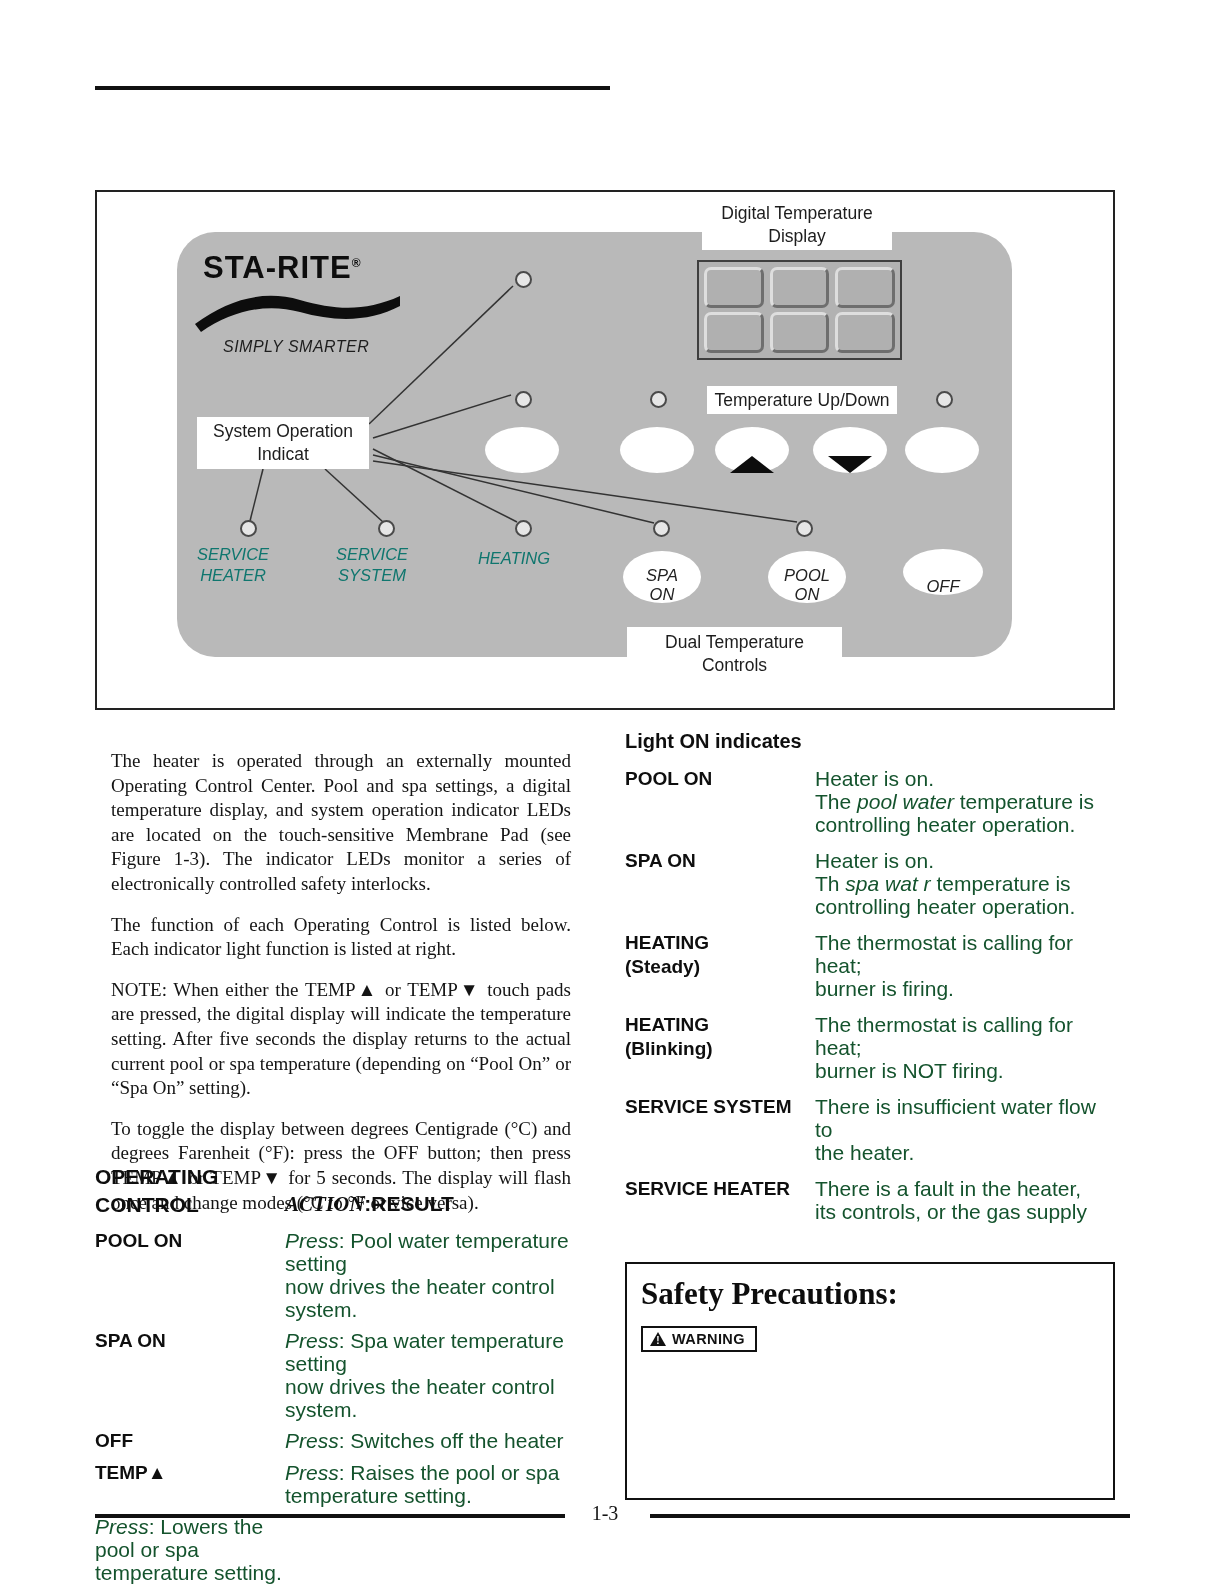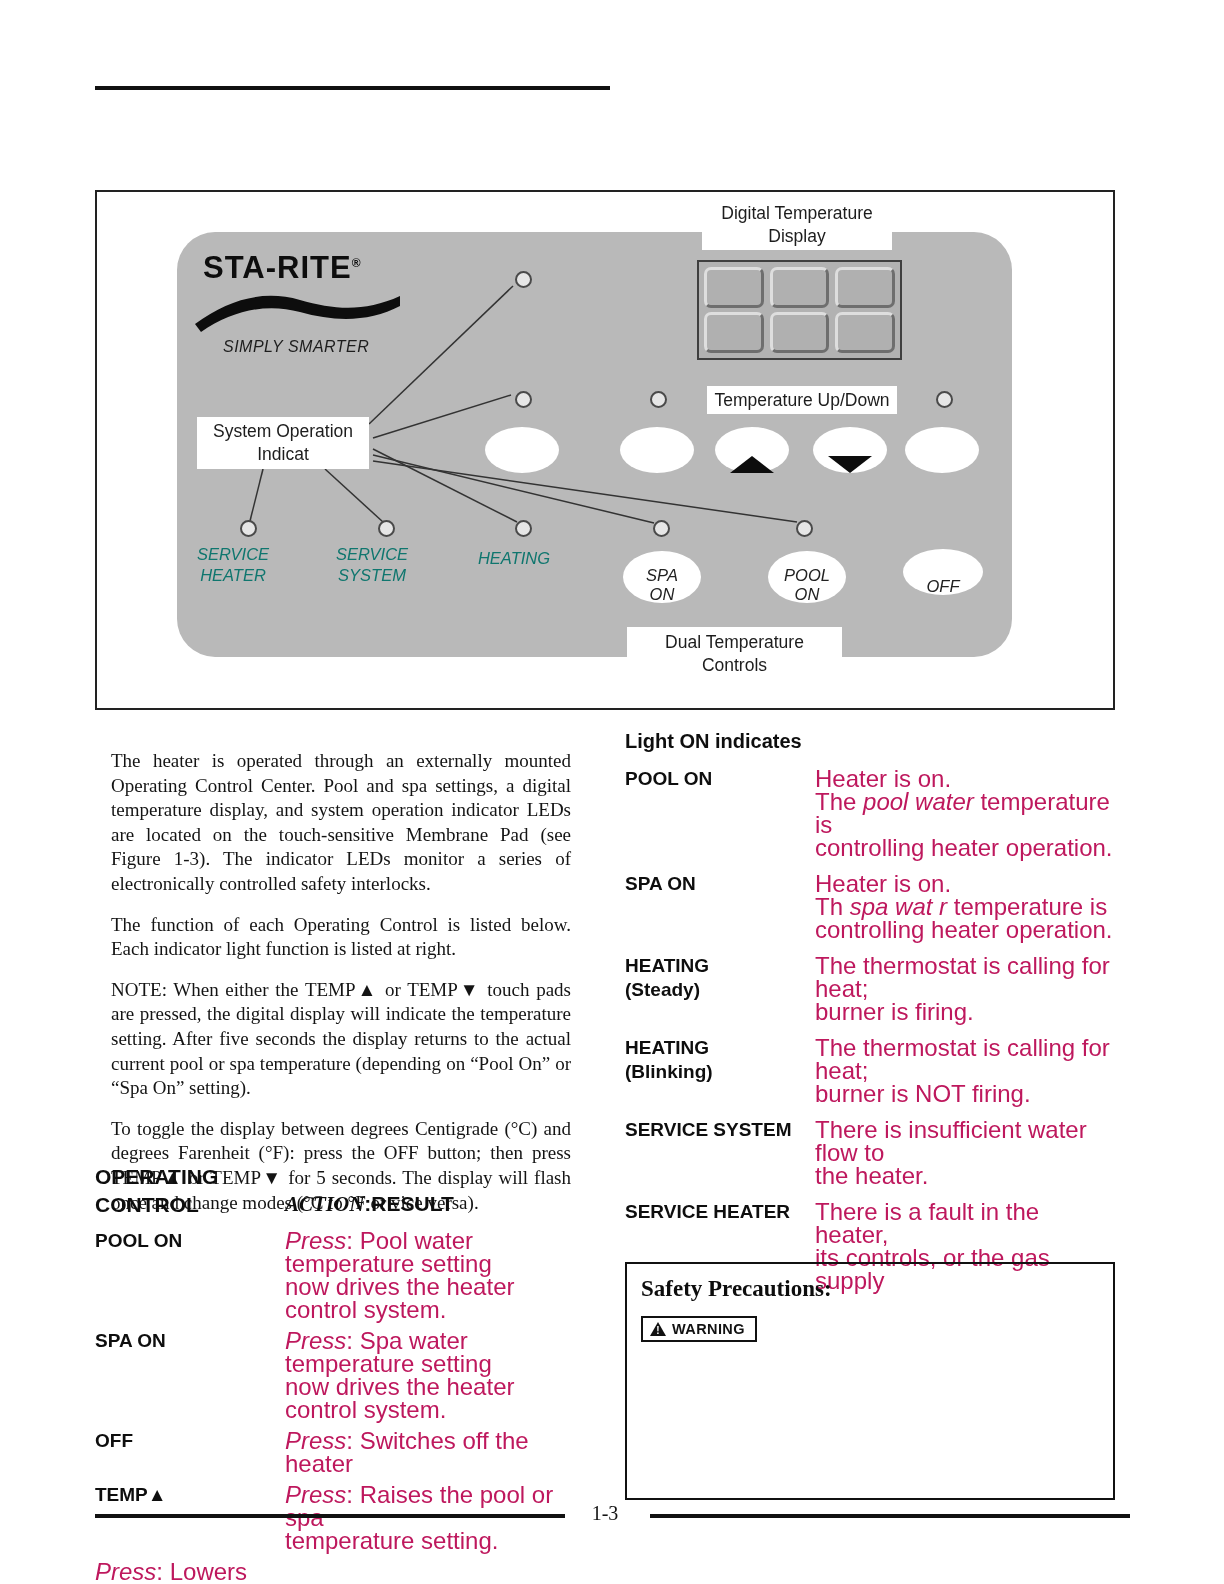--- a/index.html
+++ b/index.html
@@ -27,27 +27,27 @@
   .tri-up{width:0;height:0;border-left:22px solid transparent;border-right:22px solid transparent;border-bottom:17px solid #0d0d0d}
   .tri-down{width:0;height:0;border-left:22px solid transparent;border-right:22px solid transparent;border-top:17px solid #0d0d0d}
 
   
   .serif{font-family:"Liberation Serif",serif}
   .bodytext{font-size:19px;line-height:24.6px;text-align:justify;color:#141414}
   .bodytext p{margin:16px}
   .tbl-head{font-size:21px;font-weight:bold;line-height:1.32;white-space:pre-line;color:#0e0e0e}
   .grid2{display:grid;grid-template-columns:190px 1fr}
   .rowlabel{font-weight:bold;font-size:19px;white-space:pre-line;line-height:1.25;color:#0e0e0e}
-  .rowtext{font-size:24px;line-height:23px;white-space:pre-line;color:#be185d}
+  .rowtext{font-size:21px;line-height:23px;white-space:pre-line;color:#14532d}
   .ital{font-style:italic}
   .head-row{display:grid;grid-template-columns:190px 1fr;align-items:end}
 
   
   .safety{border:2.5px solid #111;padding:12px 14px}
-  .safety-title{font-family:"Liberation Serif",serif;font-weight:bold;font-size:23px;color:#0d0d0d}
+  .safety-title{font-family:"Liberation Serif",serif;font-weight:bold;font-size:31px;color:#0d0d0d}
   .warnbadge{display:inline-flex;align-items:center;gap:6px;border:2px solid #111;padding:3px 10px 3px 7px;margin-top:14px;background:#fff}
   .warnbadge .warntext{font-weight:bold;font-size:14.5px;letter-spacing:.4px}
 
   .pagenum{font-family:"Liberation Serif",serif;font-size:20px;text-align:center;color:#141414}
 </style>
 </head>
 <body>
 
 <div class="page">
 

